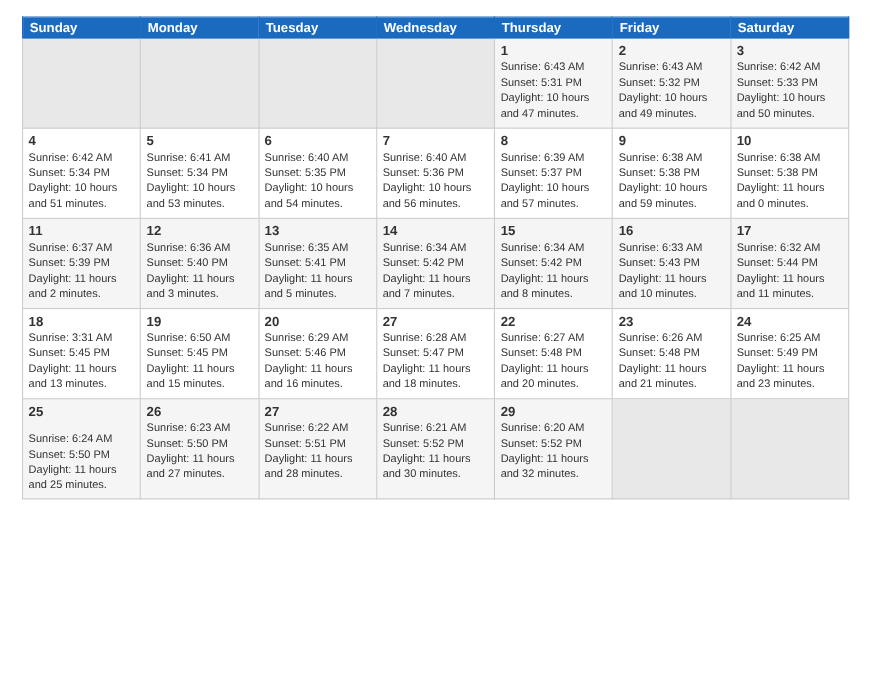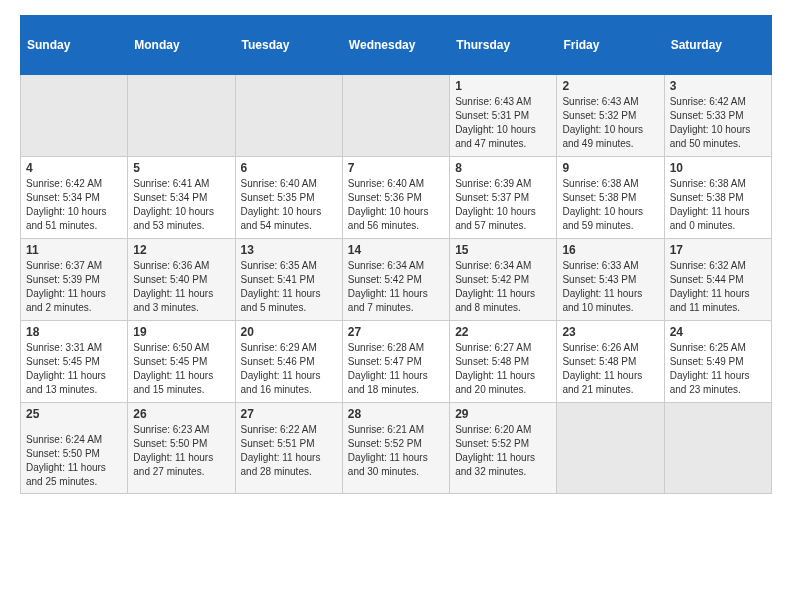--- a/index.html
+++ b/index.html
@@ -45,21 +45,21 @@
     table {
       width: 100%;
       border-collapse: collapse;
       table-layout: fixed;
     }
     thead tr th {
       background-color: #1a6bbf;
       color: #fff;
       font-size: 12px;
       font-weight: bold;
-      padding: 22px 6px;
+      padding: 2px 6px;
       text-align: left;
       border: 1px solid #1a6bbf;
     }
     tbody tr td {
       border: 1px solid #ccc;
       vertical-align: top;
       padding: 4px 5px;
       font-size: 10px;
       color: #333;
       height: 82px;

